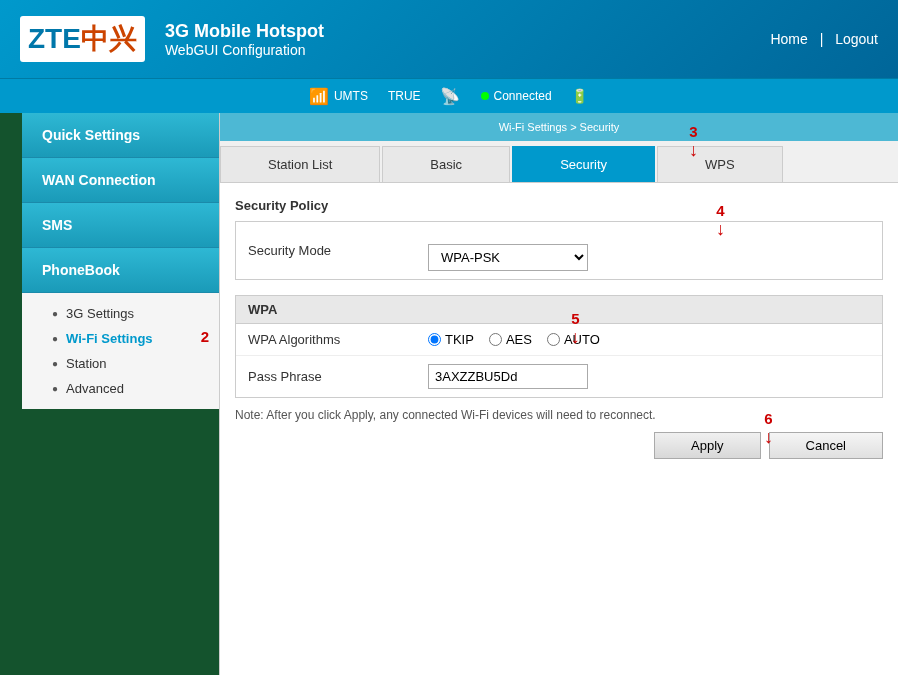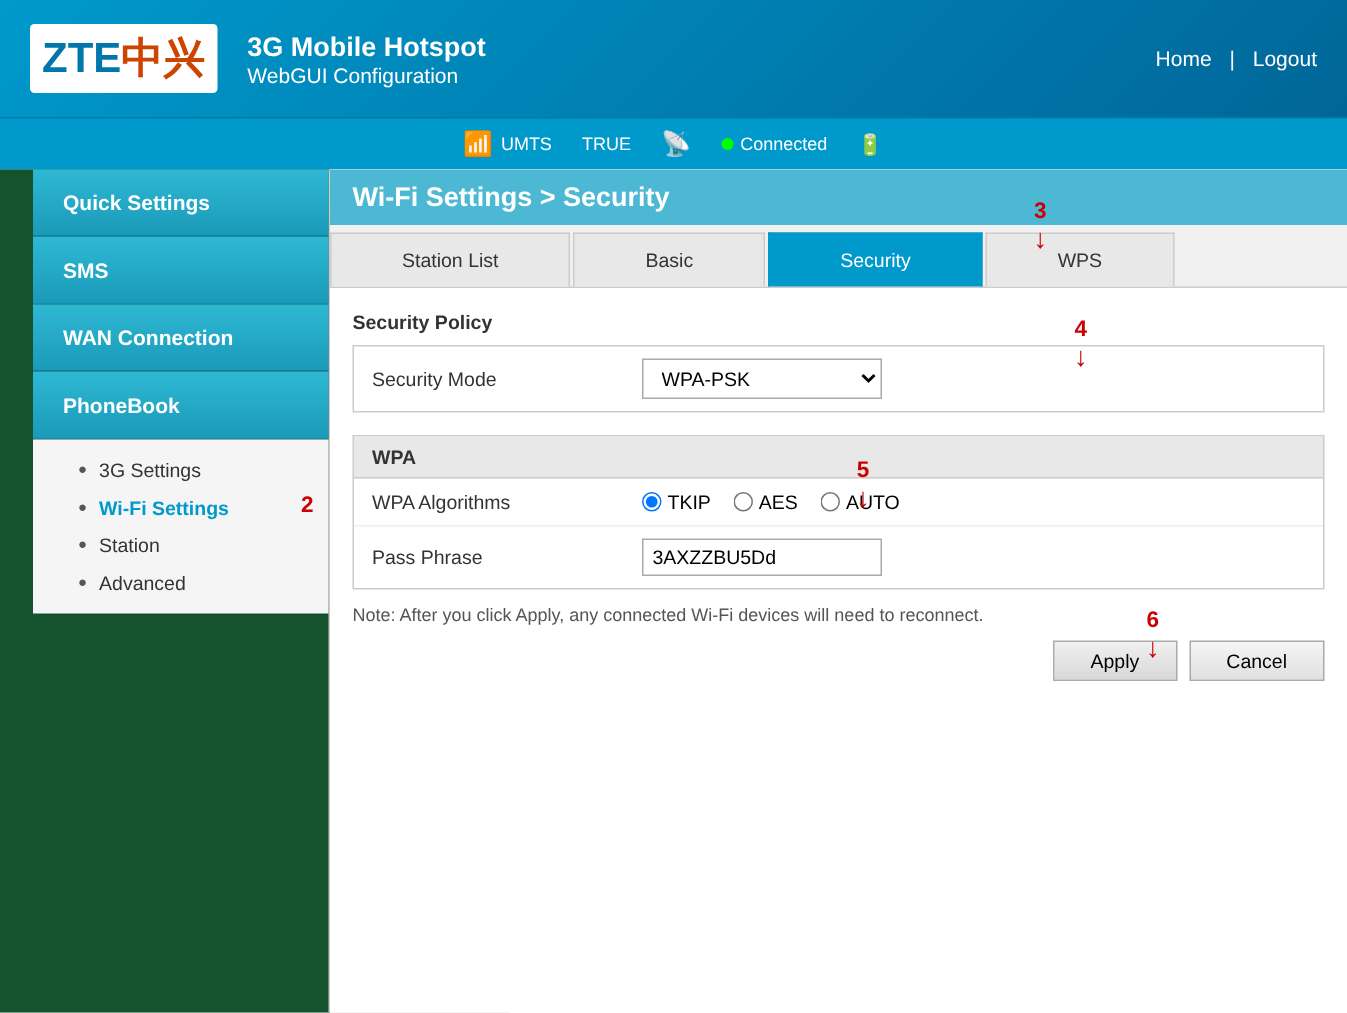--- a/index.html
+++ b/index.html
@@ -28,55 +28,55 @@
     .sidebar { width: 220px; background: #14532d; border-right: 1px solid #ccc; flex-shrink: 0; padding-left: 22px; }
     .sidebar-item { background: linear-gradient(to bottom, #2eb8d4 0%, #1a9ab8 100%); color: white; padding: 14px 20px; cursor: pointer; border-bottom: 1px solid #1a8aaa; font-size: 14px; font-weight: bold; }
     .sidebar-item.active { background: linear-gradient(to bottom, #1a8aaa 0%, #0f6a88 100%); }
     .sidebar-submenu { background: #f5f5f5; padding: 8px 0; }
     .sidebar-subitem { padding: 5px 20px 5px 30px; color: #333; cursor: pointer; display: flex; align-items: center; gap: 8px; }
     .sidebar-subitem.active { color: #0099cc; font-weight: bold; }
     .bullet { color: #555; font-size: 10px; }
 
     
     .content-area { flex: 1; background: white; overflow-y: auto; overflow-x: auto; }
-    .breadcrumb-bar { background: #4db8d4; padding: 8px 15px; color: white; font-size: 18px; font-weight: bold; }
+    .breadcrumb-bar { background: #4db8d4; padding: 8px 15px; color: white; font-size: 11px; font-weight: normal; text-align: center; }
     
     
     .tabs-bar { display: flex; border-bottom: 1px solid #ccc; background: #f0f0f0; margin: 0; }
     .tab { padding: 10px 47px; cursor: pointer; border: 1px solid #ccc; border-bottom: none; margin-right: 2px; margin-top: 5px; background: #e8e8e8; color: #333; font-size: 13px; }
     .tab.active { background: #0099cc; color: white; border-color: #0099cc; }
 
     
     .content-inner { padding: 15px; }
     .section-title { font-weight: bold; color: #333; margin-bottom: 8px; font-size: 13px; }
     
     .policy-section { border: 1px solid #ccc; margin-bottom: 15px; }
     .policy-row { display: flex; align-items: center; padding: 8px 12px; border-bottom: 1px solid #eee; }
     .policy-row:last-child { border-bottom: none; }
     .policy-label { width: 180px; color: #333; font-size: 13px; }
-    .policy-value { flex: 1; }
+    .policy-value { flex: 1; margin-top: 14px; }
     
     select { padding: 4px 8px; border: 1px solid #aaa; background: white; font-size: 13px; width: 160px; }
     
     .wpa-section { border: 1px solid #ccc; margin-bottom: 10px; }
     .wpa-header { background: #e8e8e8; padding: 6px 12px; font-weight: bold; color: #333; font-size: 13px; border-bottom: 1px solid #ccc; }
     .wpa-row { display: flex; align-items: center; padding: 8px 12px; border-bottom: 1px solid #eee; }
     .wpa-row:last-child { border-bottom: none; }
     .wpa-label { width: 180px; color: #333; }
     .wpa-value { flex: 1; display: flex; align-items: center; gap: 12px; }
     
     .radio-group { display: flex; align-items: center; gap: 15px; }
     .radio-item { display: flex; align-items: center; gap: 4px; cursor: pointer; }
     
     input[type="text"] { padding: 4px 6px; border: 1px solid #aaa; font-size: 13px; width: 160px; }
     
     .note-text { color: #555; font-size: 12px; margin: 10px 0; }
     
     .button-row { display: flex; justify-content: flex-end; gap: 8px; margin-top: 10px; }
-    .btn { padding: 5px 24px; border: 1px solid #aaa; cursor: pointer; font-size: 13px; background: linear-gradient(to bottom, #f5f5f5, #e0e0e0); }
+    .btn { padding: 5px 36px; border: 1px solid #aaa; cursor: pointer; font-size: 13px; background: linear-gradient(to bottom, #f5f5f5, #e0e0e0); }
     .btn-apply { background: linear-gradient(to bottom, #f0f0f0, #d8d8d8); }
   </style>
 </head>
 <body>
 
 <div class="header">
   <div class="logo-area">
     <div style="background: white; padding: 4px 8px; border-radius: 3px;">
       <span class="logo-text">
         <span style="color: #0077aa;">ZTE</span><span style="color: #cc4400;">中兴</span>
@@ -114,24 +114,24 @@
   </div>
 </div>
 
 <div class="main-layout">
 
   <div class="sidebar">
     <div class="sidebar-item">
       <span>Quick Settings</span>
     </div>
     <div class="sidebar-item">
+      <span>WAN Connection</span>
+    </div>
+    <div class="sidebar-item">
       <span>SMS</span>
-    </div>
-    <div class="sidebar-item">
-      <span>WAN Connection</span>
     </div>
     <div class="sidebar-item">
       <span>PhoneBook</span>
     </div>
     <div class="sidebar-submenu">
       <div class="sidebar-subitem">
         <span class="bullet">●</span>
         <span>3G Settings</span>
       </div>
       <div class="sidebar-subitem active" style="position:relative;">

